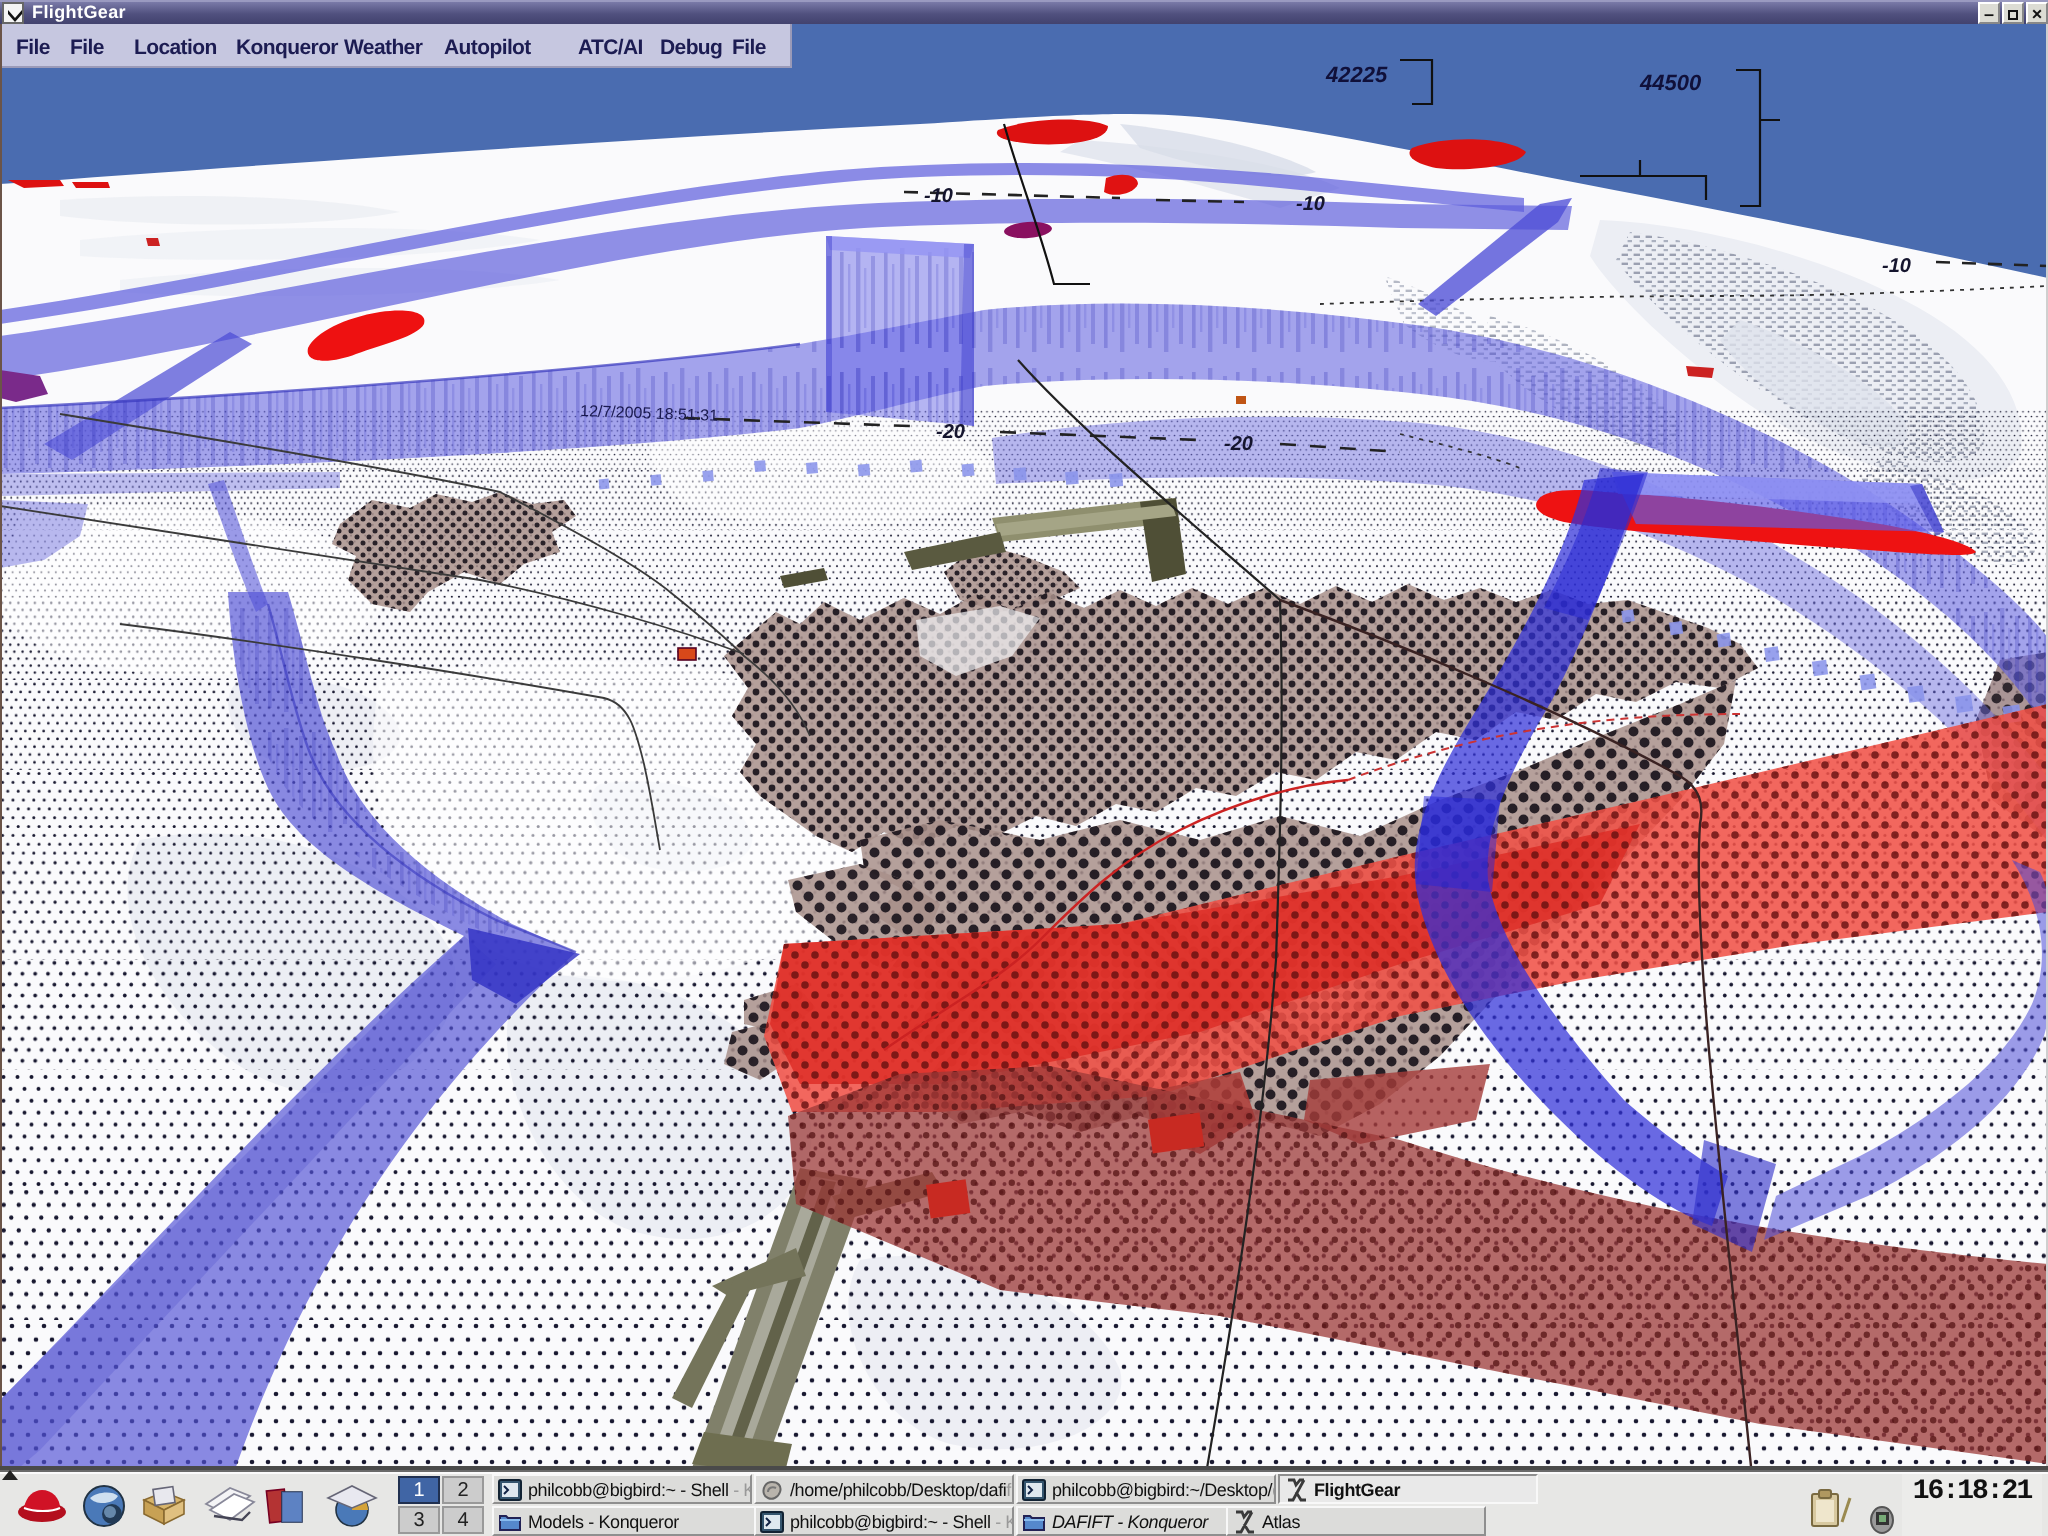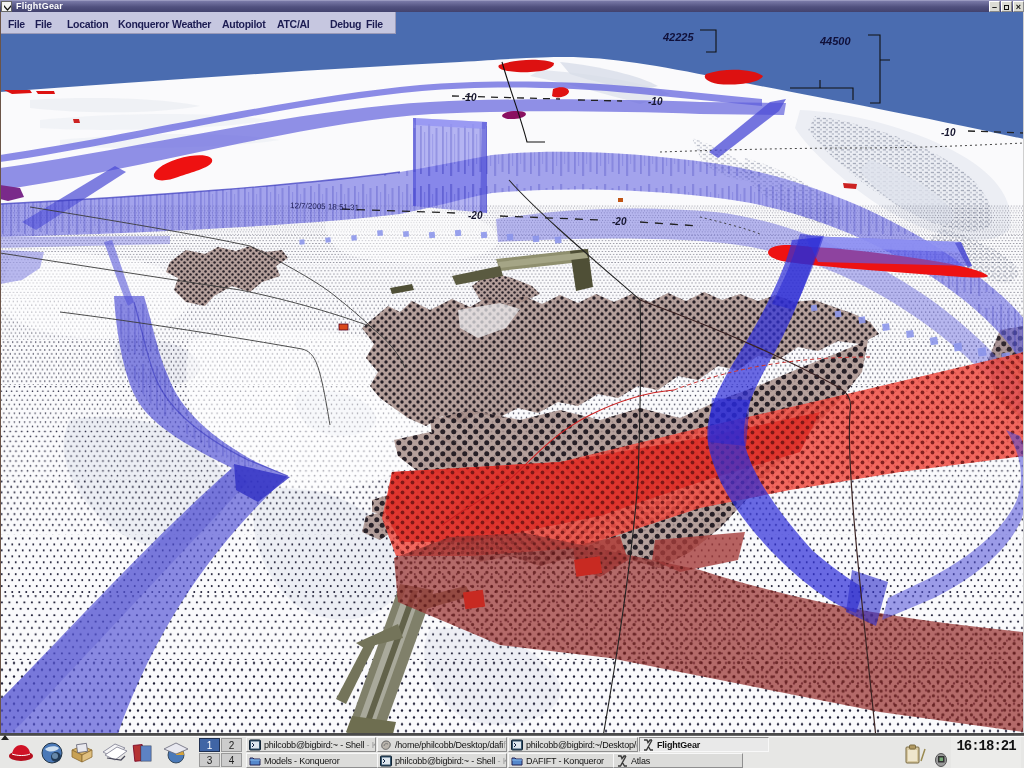--- a/index.html
+++ b/index.html
@@ -279,21 +279,21 @@
  <div class="wbtn" style="right:12px"><span style="display:inline-block;width:5px;height:5px;border:1px solid #111;margin-top:2px"></span></div>
  <div class="wbtn" style="right:0px">×</div>
 </div>
 <div id="menubar">
  <span style="left:7px">File</span>
       <span style="left:34px">File</span>
       <span style="left:66px">Location</span>
       <span style="left:117px">Konqueror</span>
       <span style="left:171px">Weather</span>
       <span style="left:221px">Autopilot</span>
-      <span style="left:276px">ATC/AI</span>
+      <span style="left:288px">ATC/AI</span>
       <span style="left:329px">Debug</span>
       <span style="left:365px">File</span>
 </div>
 <div id="taskbar">
 <div style="position:absolute;left:1px;top:-1px;width:0;height:0;border-left:4px solid transparent;border-right:4px solid transparent;border-bottom:5px solid #222"></div>
 
 <svg style="position:absolute;left:7px;top:4px" width="190" height="26" viewBox="0 0 190 26">
  <g>
           <ellipse cx="14" cy="16" rx="12" ry="5" fill="#b40f1e"></ellipse>
           <path d="M5,14 C6,8 10,5 14,5 C19,5 23,9 23,14 C18,16 9,16 5,14 Z" fill="#d01226"></path>
@@ -352,21 +352,21 @@
         </svg><b>FlightGear</b></div>
 <div class="tkb" style="left:246px;top:17px;width:142px;"><svg class="tkico" viewBox="0 0 12 12">
           <path d="M1,3 L4,3 L5,4 L11,4 L11,10 L1,10 Z" fill="#5588cc" stroke="#225"></path>
           <path d="M1,5 L11,5" stroke="#88bbee" stroke-width="1"></path>
         </svg>Models - Konqueror</div>
 <div class="tkb" style="left:377px;top:17px;width:130px;"><svg class="tkico" viewBox="0 0 12 12">
           <rect x="0.5" y="1" width="11" height="10" rx="1" fill="#35556e" stroke="#123"></rect>
           <rect x="2" y="2.5" width="8" height="7" fill="#dfe8ef"></rect>
           <path d="M3,4 L5,6 L3,8" stroke="#124" stroke-width="1" fill="none"></path>
         </svg>philcobb@bigbird:~ - Shell <span class="gray">- K</span></div>
-<div class="tkb" style="left:508px;top:17px;width:130px;"><svg class="tkico" viewBox="0 0 12 12">
+<div class="tkb" style="left:508px;top:17px;width:130px;font-style:italic;"><svg class="tkico" viewBox="0 0 12 12">
           <path d="M1,3 L4,3 L5,4 L11,4 L11,10 L1,10 Z" fill="#5588cc" stroke="#225"></path>
           <path d="M1,5 L11,5" stroke="#88bbee" stroke-width="1"></path>
         </svg>DAFIFT - Konqueror</div>
 <div class="tkb" style="left:613px;top:17px;width:130px;"><svg class="tkico" viewBox="0 0 12 12">
           <path d="M2,1 L5,1 L6,3.5 L8,1 L10,1 M2,11 L4.5,11 L10,1 M6,7 L8.5,11 L11,11" stroke="#3a3a3a" stroke-width="1.4" fill="none"></path>
         </svg>Atlas</div>
 <svg style="position:absolute;left:905px;top:8px" width="45" height="24" viewBox="0 0 45 24">
 <rect x="1" y="3" width="13" height="16" rx="1" fill="#d8c9a0" stroke="#7a6a40"></rect>
         <rect x="4.5" y="1" width="6" height="4" rx="1" fill="#b09860" stroke="#7a6a40"></rect>
         <rect x="3" y="6" width="9" height="11" fill="#efe6cc"></rect>

